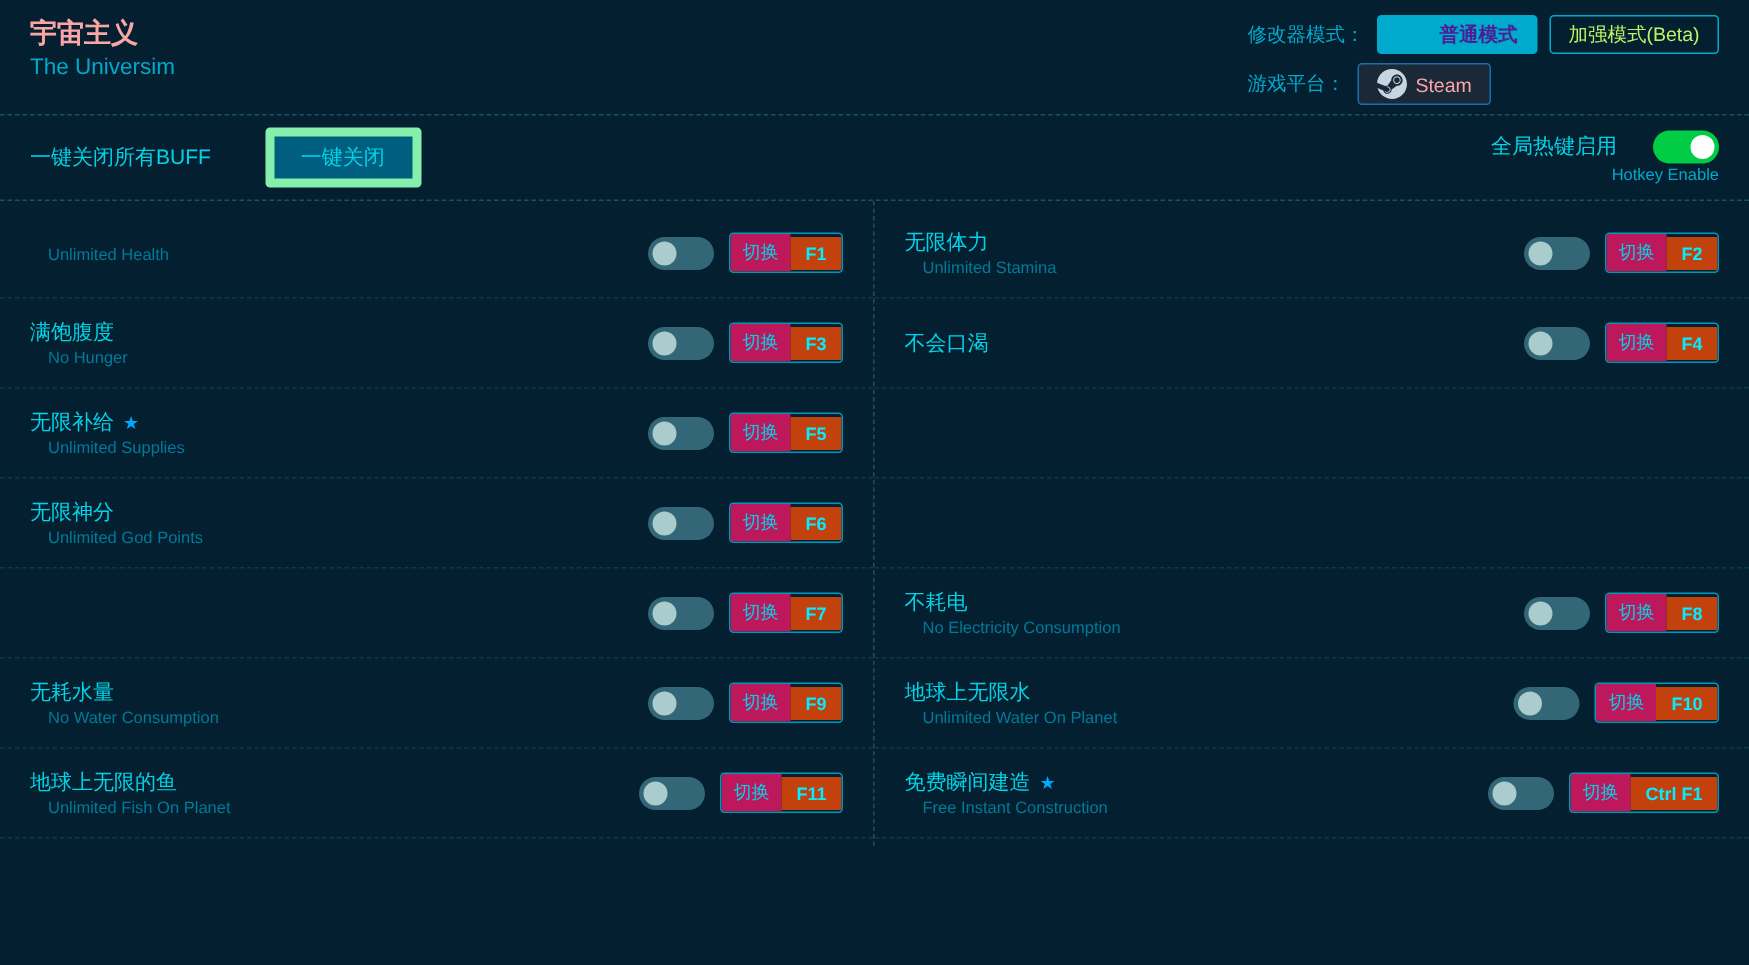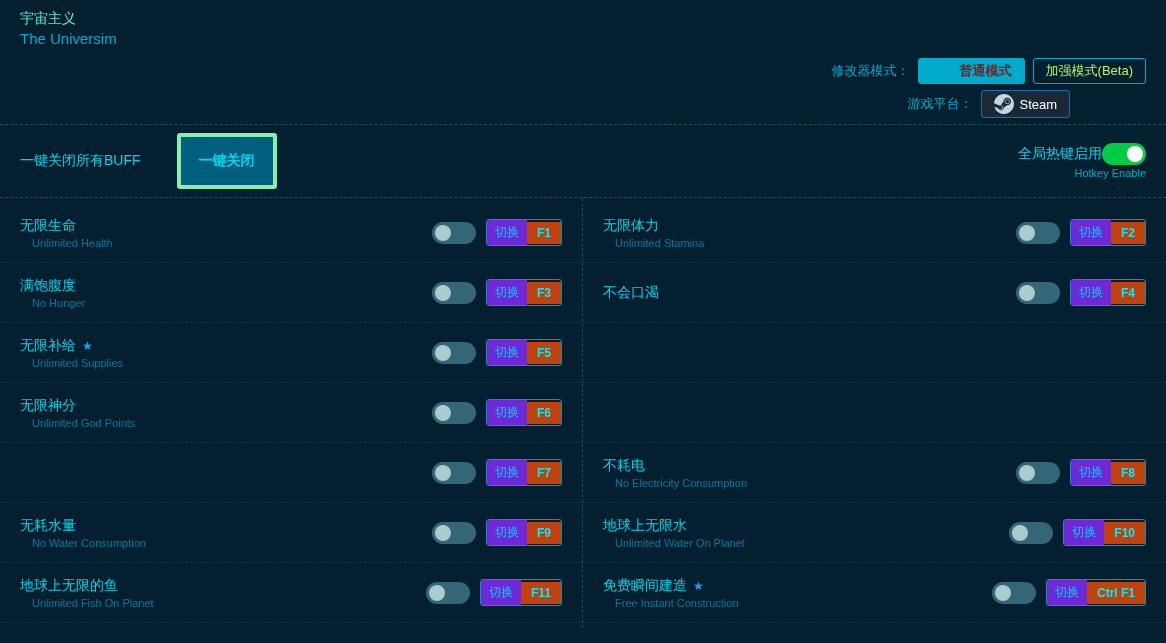--- a/index.html
+++ b/index.html
@@ -14,37 +14,36 @@
 
     .header {
       padding: 10px 20px 6px 20px;
       border-bottom: 1px dashed #1a5060;
       display: flex;
       justify-content: space-between;
       align-items: flex-start;
     }
 
     .header-left .title-cn {
-      font-size: 14px;
-      font-weight: normal;
-      color: #5eead4;
+      font-size: 18px;
+      font-weight: bold;
+      color: #fca5a5;
     }
 
     .header-left .title-en {
       font-size: 15px;
       color: #00aacc;
       margin-top: 2px;
     }
 
     .header-right {
       display: flex;
       flex-direction: column;
-      align-items: center;
+      align-items: flex-start;
       gap: 6px;
-      margin-top: 48px;
     }
 
     .mode-row, .platform-row {
       display: flex;
       align-items: center;
       gap: 8px;
     }
 
     .label-text {
       color: #00aacc;
@@ -56,32 +55,32 @@
       border: 1px solid #00aacc;
       background: transparent;
       color: #bef264;
       font-size: 13px;
       cursor: pointer;
       border-radius: 3px;
     }
 
     .mode-btn.active {
       background: #00aacc;
-      color: #7f1d1d;
+      color: #4c1d95;
       font-weight: bold;
       padding-left: 41px;
     }
 
     .steam-btn {
       display: flex;
       align-items: center;
       gap: 6px;
       background: #1b2838;
       border: 1px solid #1b6fa8;
-      color: #ffffff;
+      color: #fca5a5;
       padding: 3px 12px;
       border-radius: 3px;
       cursor: pointer;
       font-size: 13px;
     }
 
     .steam-logo {
       width: 20px;
       height: 20px;
     }
@@ -100,40 +99,39 @@
       gap: 36px;
     }
 
     .close-all-label {
       font-size: 14px;
       color: #00d4e8;
     }
 
     .close-all-btn {
       background: #005f7f;
-      border: 4px solid #86efac;
-      color: #00d4e8;
-      padding: 15px 18px;
+      border: 6px solid #86efac;
+      color: #00d4e8;
+      padding: 5px 18px;
       font-size: 14px;
       border-radius: 3px;
       cursor: pointer;
-      font-weight: bold;
     }
 
     .hotkey-section {
       display: flex;
       flex-direction: column;
       align-items: flex-end;
       gap: 2px;
     }
 
     .hotkey-row {
       display: flex;
       align-items: center;
-      gap: 0;
+      gap: 24px;
     }
 
     .hotkey-label {
       color: #00d4e8;
       font-size: 14px;
     }
 
     .hotkey-sublabel {
       color: #00aacc;
       font-size: 11px;
@@ -237,21 +235,21 @@
       display: flex;
       align-items: center;
       gap: 0;
       border: 1px solid #0099bb;
       border-radius: 3px;
       overflow: hidden;
       cursor: pointer;
     }
 
     .hotkey-btn-label {
-      background: #6d28d9;
+      background: #be185d;
       color: #00d4e8;
       padding: 4px 8px;
       font-size: 12px;
     }
 
     .hotkey-btn-key {
       background: #c2410c;
       color: #00eeff;
       padding: 4px 10px;
       font-size: 12px;
@@ -296,21 +294,20 @@
     </div>
     <span class="hotkey-sublabel">Hotkey Enable</span>
   </div>
 </div>
 
 <div class="content">
 
   <div class="column" id="left-col">
       <div class="cheat-item">
         <div class="cheat-names">
-          <div class="cheat-name-cn">无限生命</div>
           <div class="cheat-name-en">Unlimited Health</div>
         </div>
         <div class="cheat-controls">
           <div class="toggle-off"></div>
           <div class="hotkey-btn">
             <span class="hotkey-btn-label">切换</span>
             <span class="hotkey-btn-key">F1</span>
           </div>
         </div>
       </div>

